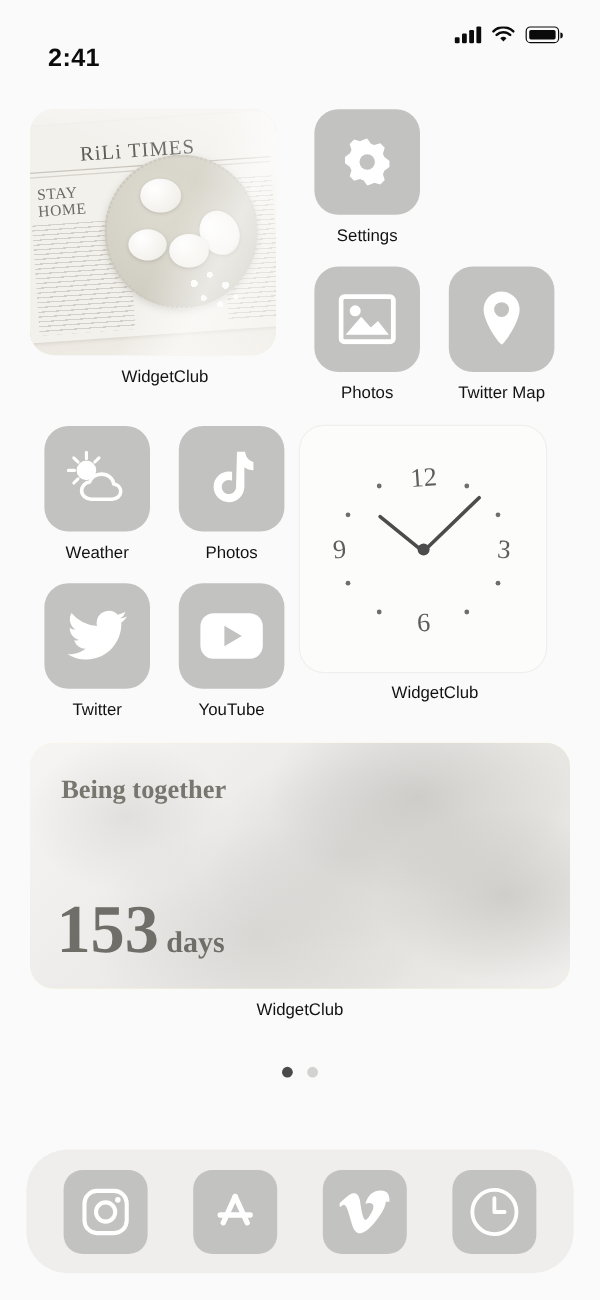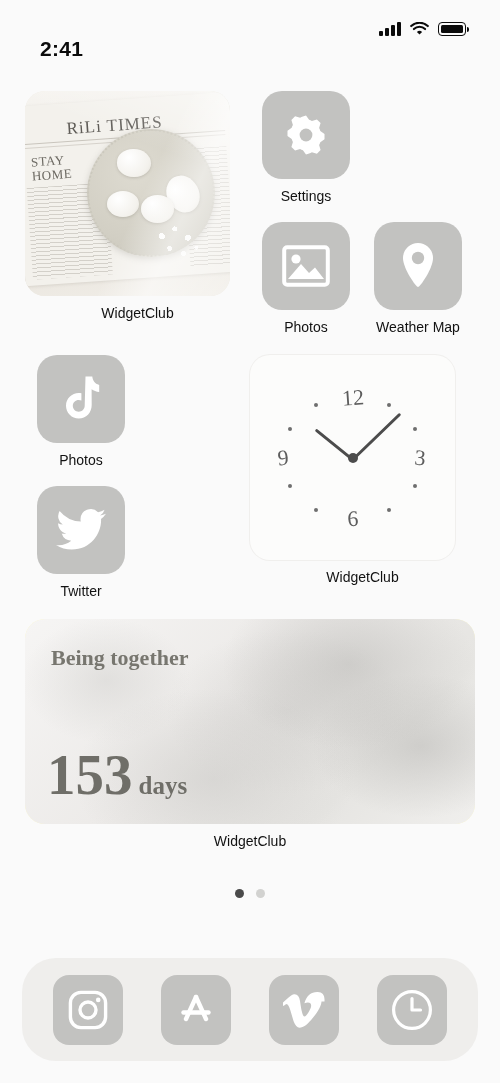--- a/index.html
+++ b/index.html
@@ -485,29 +485,47 @@
           </div>
           <div class="app-cell">
             <div class="tile">
               <span>
                 <svg width="34" height="48" viewBox="0 0 34 48">
                   <path d="M17 1C8.7 1 2 7.7 2 16c0 10.5 13 29 15 29s15-18.5 15-29c0-8.3-6.7-15-15-15z" fill="#fff"></path>
                   <circle cx="17" cy="16" r="6.2" fill="#c2c2c0"></circle>
                 </svg>
               </span>
             </div>
-            <div class="app-label">Weather Map</div>
+            <div class="app-label">Twitter Map</div>
           </div>
         </div>
       </div>
     </div>
 
     <div class="row row-gap-lg">
       <div class="col-half">
         <div class="row">
+          <div class="app-cell">
+            <div class="tile">
+              <span>
+                <svg width="52" height="48" viewBox="0 0 52 48">
+                  <g stroke="#fff" stroke-width="2.6" stroke-linecap="round">
+                    <line x1="17" y1="2" x2="17" y2="7"></line>
+                    <line x1="6.5" y1="6.5" x2="10" y2="10"></line>
+                    <line x1="2" y1="17" x2="7" y2="17"></line>
+                    <line x1="6.5" y1="27.5" x2="10" y2="24"></line>
+                    <line x1="27.5" y1="6.5" x2="24" y2="10"></line>
+                  </g>
+                  <circle cx="17" cy="17" r="8.2" fill="#fff"></circle>
+                  <path d="M21 41c-4.4 0-8-3.2-8-7.2 0-3.6 2.9-6.6 6.7-7.1 1.3-3.8 5.2-6.6 9.8-6.6 5.3 0 9.7 3.6 10.3 8.2 3.3.5 5.8 3.1 5.8 6.2 0 3.6-3.2 6.5-7.1 6.5z" fill="#c2c2c0" stroke="#fff" stroke-width="3" stroke-linejoin="round"></path>
+                </svg>
+              </span>
+            </div>
+            <div class="app-label">Weather</div>
+          </div>
           <div class="app-cell">
             <div class="tile">
               <span>
                 <svg width="40" height="48" viewBox="0 0 40 48">
                   <path fill="#fff" d="M24.5 1.5h6.8c.4 4 2.4 7.2 6.9 8.4v7c-3-.1-5.4-1-7.6-2.6l.1 15.6c0 7.7-5.5 13.6-13 13.6C10.8 43.5 5 37.9 5 30.7c0-7.1 5.7-12.7 12.8-12.7.9 0 1.8.1 2.6.3v7.3a6.2 6.2 0 0 0-2.7-.6c-3.2 0-5.9 2.6-5.9 5.8 0 3.3 2.6 5.9 5.9 5.9 3.3 0 6-2.5 6-5.9z"></path>
                 </svg>
               </span>
             </div>
             <div class="app-label">Photos</div>
           </div>
@@ -516,20 +534,31 @@
         <div class="row row-gap">
           <div class="app-cell">
             <div class="tile">
               <span>
                 <svg width="52" height="44" viewBox="0 0 52 44">
                   <path fill="#fff" d="M51 5.8a20 20 0 0 1-5.9 1.7 10.5 10.5 0 0 0 4.5-5.8 20.4 20.4 0 0 1-6.5 2.5 10.2 10.2 0 0 0-17.6 7 10.8 10.8 0 0 0 .3 2.4A29.1 29.1 0 0 1 4.6 2.9a10.2 10.2 0 0 0 3.2 13.7 10 10 0 0 1-4.7-1.3v.1c0 5 3.5 9.1 8.2 10a10.4 10.4 0 0 1-4.6.2 10.3 10.3 0 0 0 9.6 7.1A20.6 20.6 0 0 1 1 37a29 29 0 0 0 15.8 4.6c18.9 0 29.3-15.7 29.3-29.3l-.1-1.3A20.6 20.6 0 0 0 51 5.8z"></path>
                 </svg>
               </span>
             </div>
             <div class="app-label">Twitter</div>
+          </div>
+          <div class="app-cell">
+            <div class="tile">
+              <span>
+                <svg width="54" height="40" viewBox="0 0 54 40">
+                  <rect x="1" y="1" width="52" height="38" rx="11" fill="#fff"></rect>
+                  <path d="M21 11.5 35.5 20 21 28.5z" fill="#c2c2c0"></path>
+                </svg>
+              </span>
+            </div>
+            <div class="app-label">YouTube</div>
           </div>
         </div>
       </div>
 
       <div class="col-half">
         <div class="clock-widget">
           <div class="clock-face">
             <div class="hour-num n12">12</div>
             <div class="hour-num n3">3</div>
             <div class="hour-num n6">6</div>

